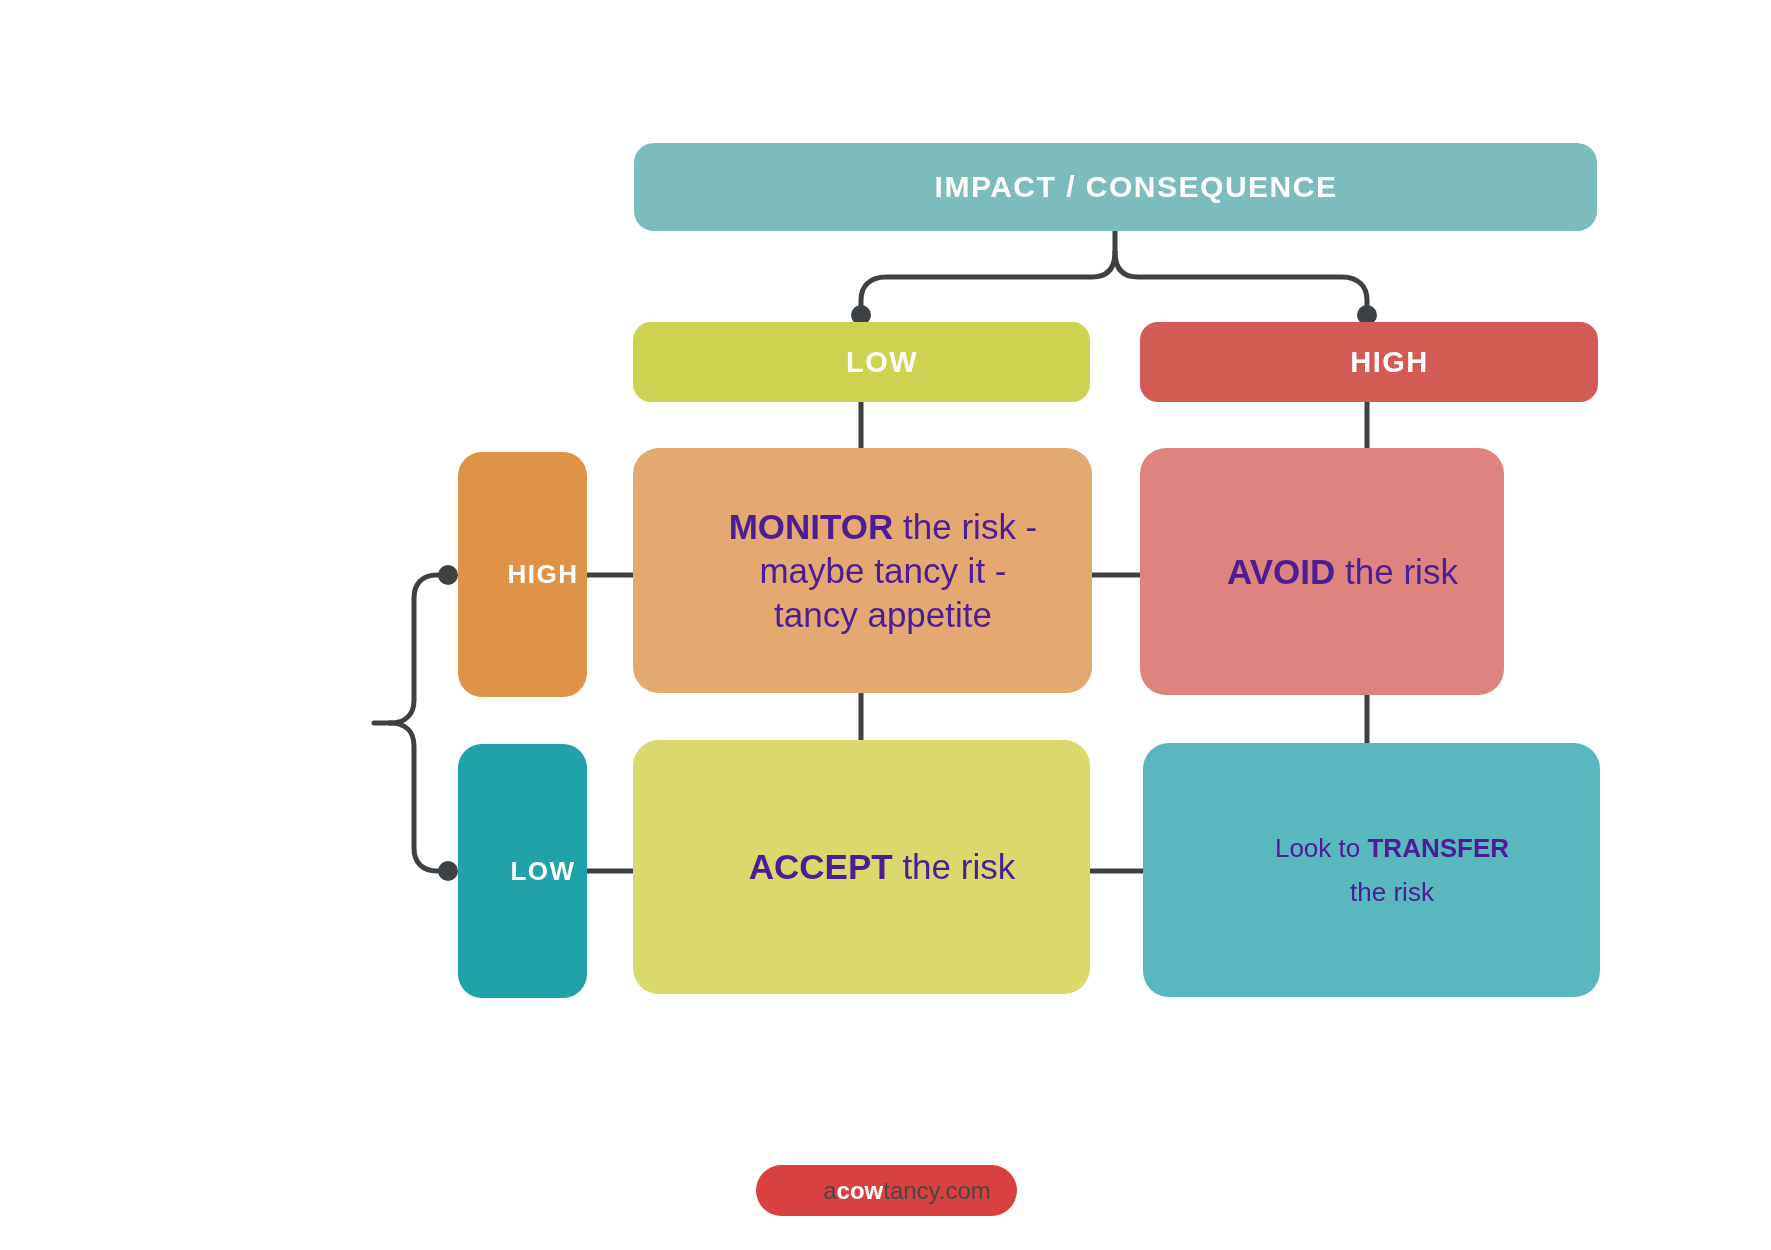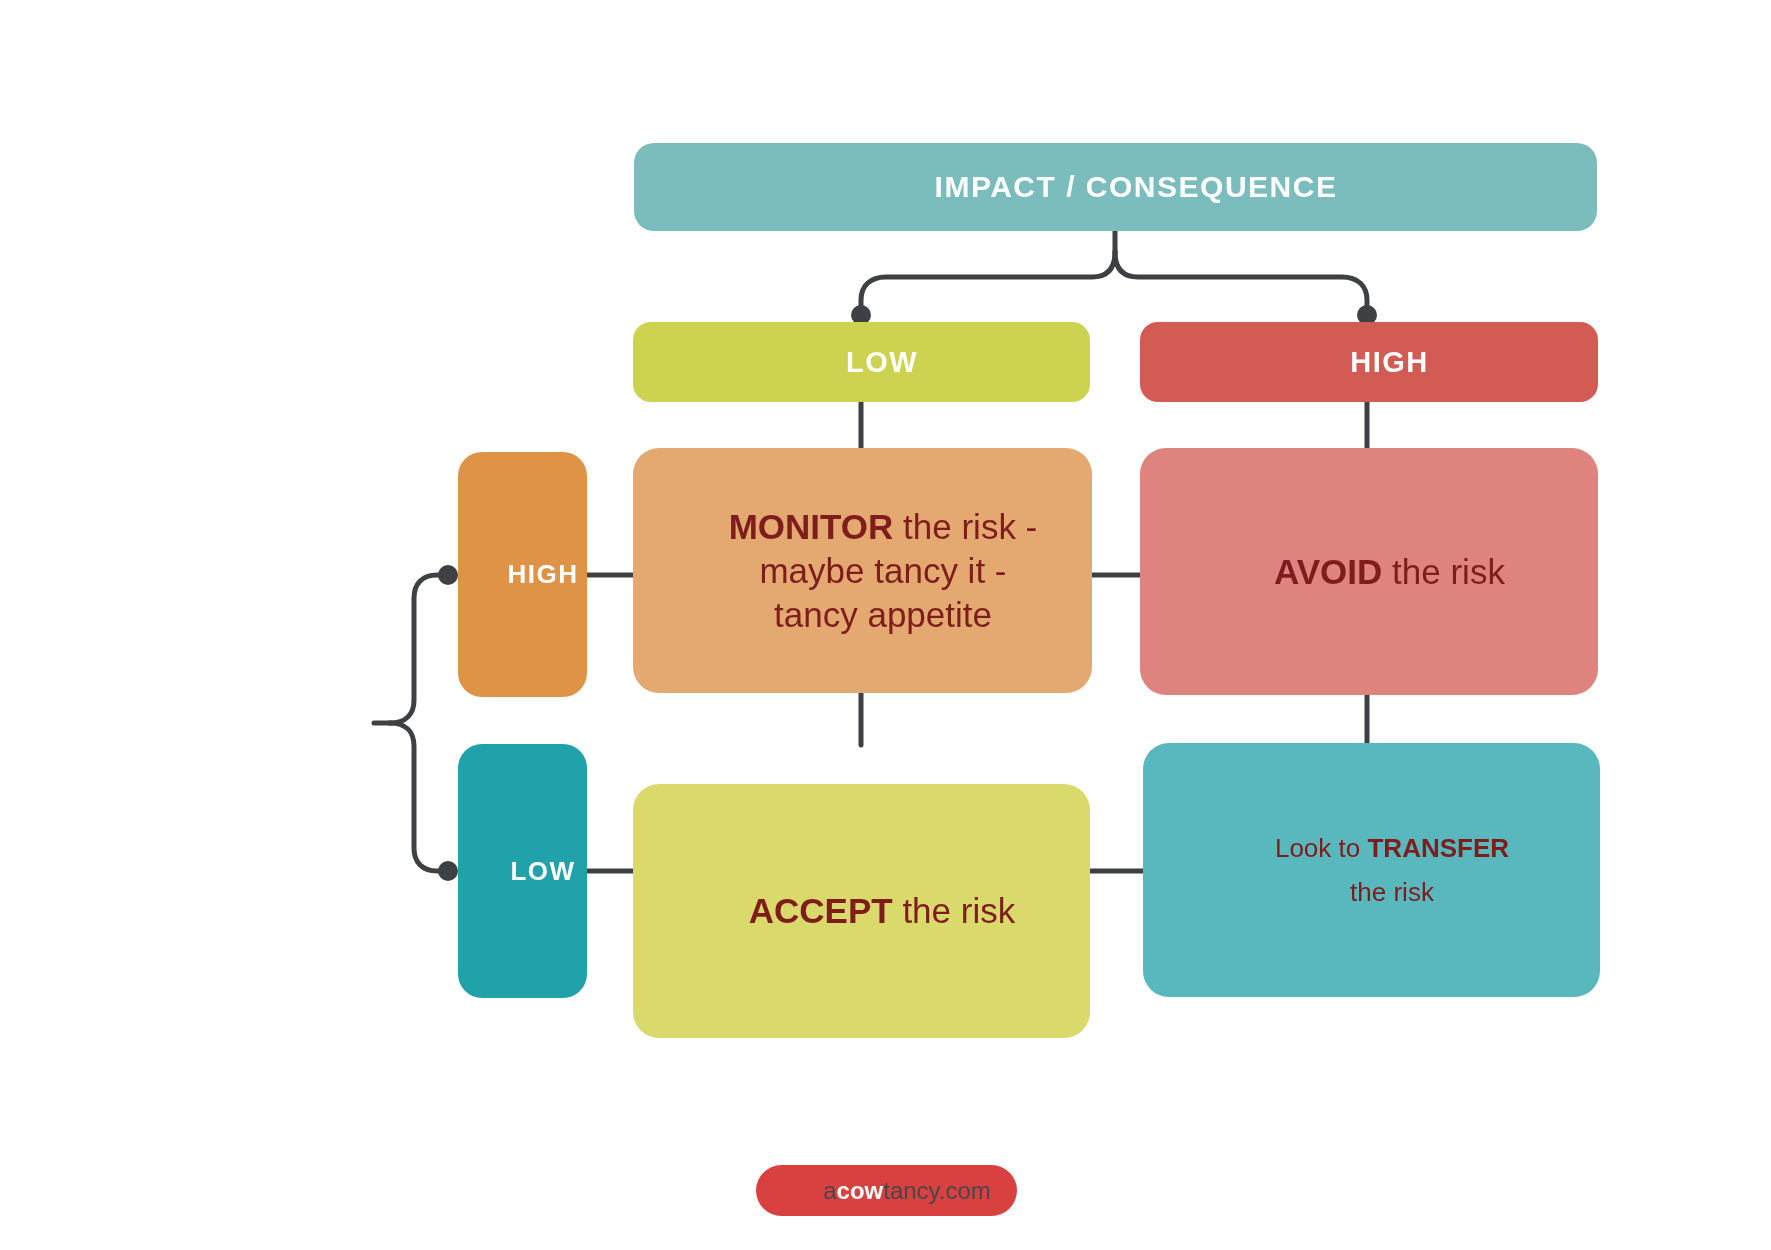--- a/index.html
+++ b/index.html
@@ -3,21 +3,21 @@
 <meta charset="utf-8">
 <style>
   html,body{margin:0;padding:0;background:#ffffff;}
   .canvas{
     position:relative;width:1771px;height:1250px;background:#ffffff;overflow:hidden;
     font-family:"Liberation Sans", sans-serif;
   }
   .node{position:absolute;display:flex;align-items:center;justify-content:center;
         text-align:center;box-sizing:border-box;padding-left:41px;}
   .lbl-white{color:#ffffff;font-weight:bold;letter-spacing:1.5px;}
-  .lbl-dark{color:#7f1d1d;}
+  .lbl-dark{color:#4c1d95;}
   .bold{font-weight:bold;}
   .light{font-weight:normal;}
 
   
   .banner{left:634px;top:143px;width:963px;height:88px;border-radius:20px;
           background:#7abdbc;font-size:30px;}
   
   .pill-low {left:633px;top:322px;width:457px;height:80px;border-radius:18px;
              background:#cdd250;font-size:29px;}
   .pill-high{left:1140px;top:322px;width:458px;height:80px;border-radius:18px;
@@ -26,23 +26,23 @@
   .likelihood{left:152px;top:445px;width:221px;height:552px;border-radius:26px;
               background:#d9b233;font-size:27px;}
   
   .row-high{left:458px;top:452px;width:129px;height:245px;border-radius:24px;
             background:#de9347;font-size:26px;}
   .row-low {left:458px;top:744px;width:129px;height:254px;border-radius:24px;
             background:#21a1a9;font-size:26px;}
   
   .monitor {left:633px;top:448px;width:459px;height:245px;border-radius:26px;
             background:#e3a971;font-size:35px;line-height:44px;flex-direction:column;}
-  .avoid   {left:1140px;top:448px;width:458px;height:247px;border-radius:26px;
+  .avoid   {left:1140px;top:448px;width:364px;height:247px;border-radius:26px;
             background:#de837d;font-size:35px;}
-  .accept  {left:633px;top:784px;width:457px;height:254px;border-radius:26px;
+  .accept  {left:633px;top:740px;width:457px;height:254px;border-radius:26px;
             background:#dad96b;font-size:35px;}
   .transfer{left:1143px;top:743px;width:457px;height:254px;border-radius:26px;
             background:#58b8bd;font-size:26px;line-height:44px;flex-direction:column;}
   
   .footer{left:756px;top:1165px;width:261px;height:51px;border-radius:26px;
           background:#d8413f;font-size:24px;color:#47474c;}
   .footer .bold{color:#ffffff;}
 
   svg.connectors{position:absolute;left:0;top:0;pointer-events:none;}
   svg.connectors path{fill:none;stroke:#3e4144;stroke-width:5;stroke-linecap:round;}

